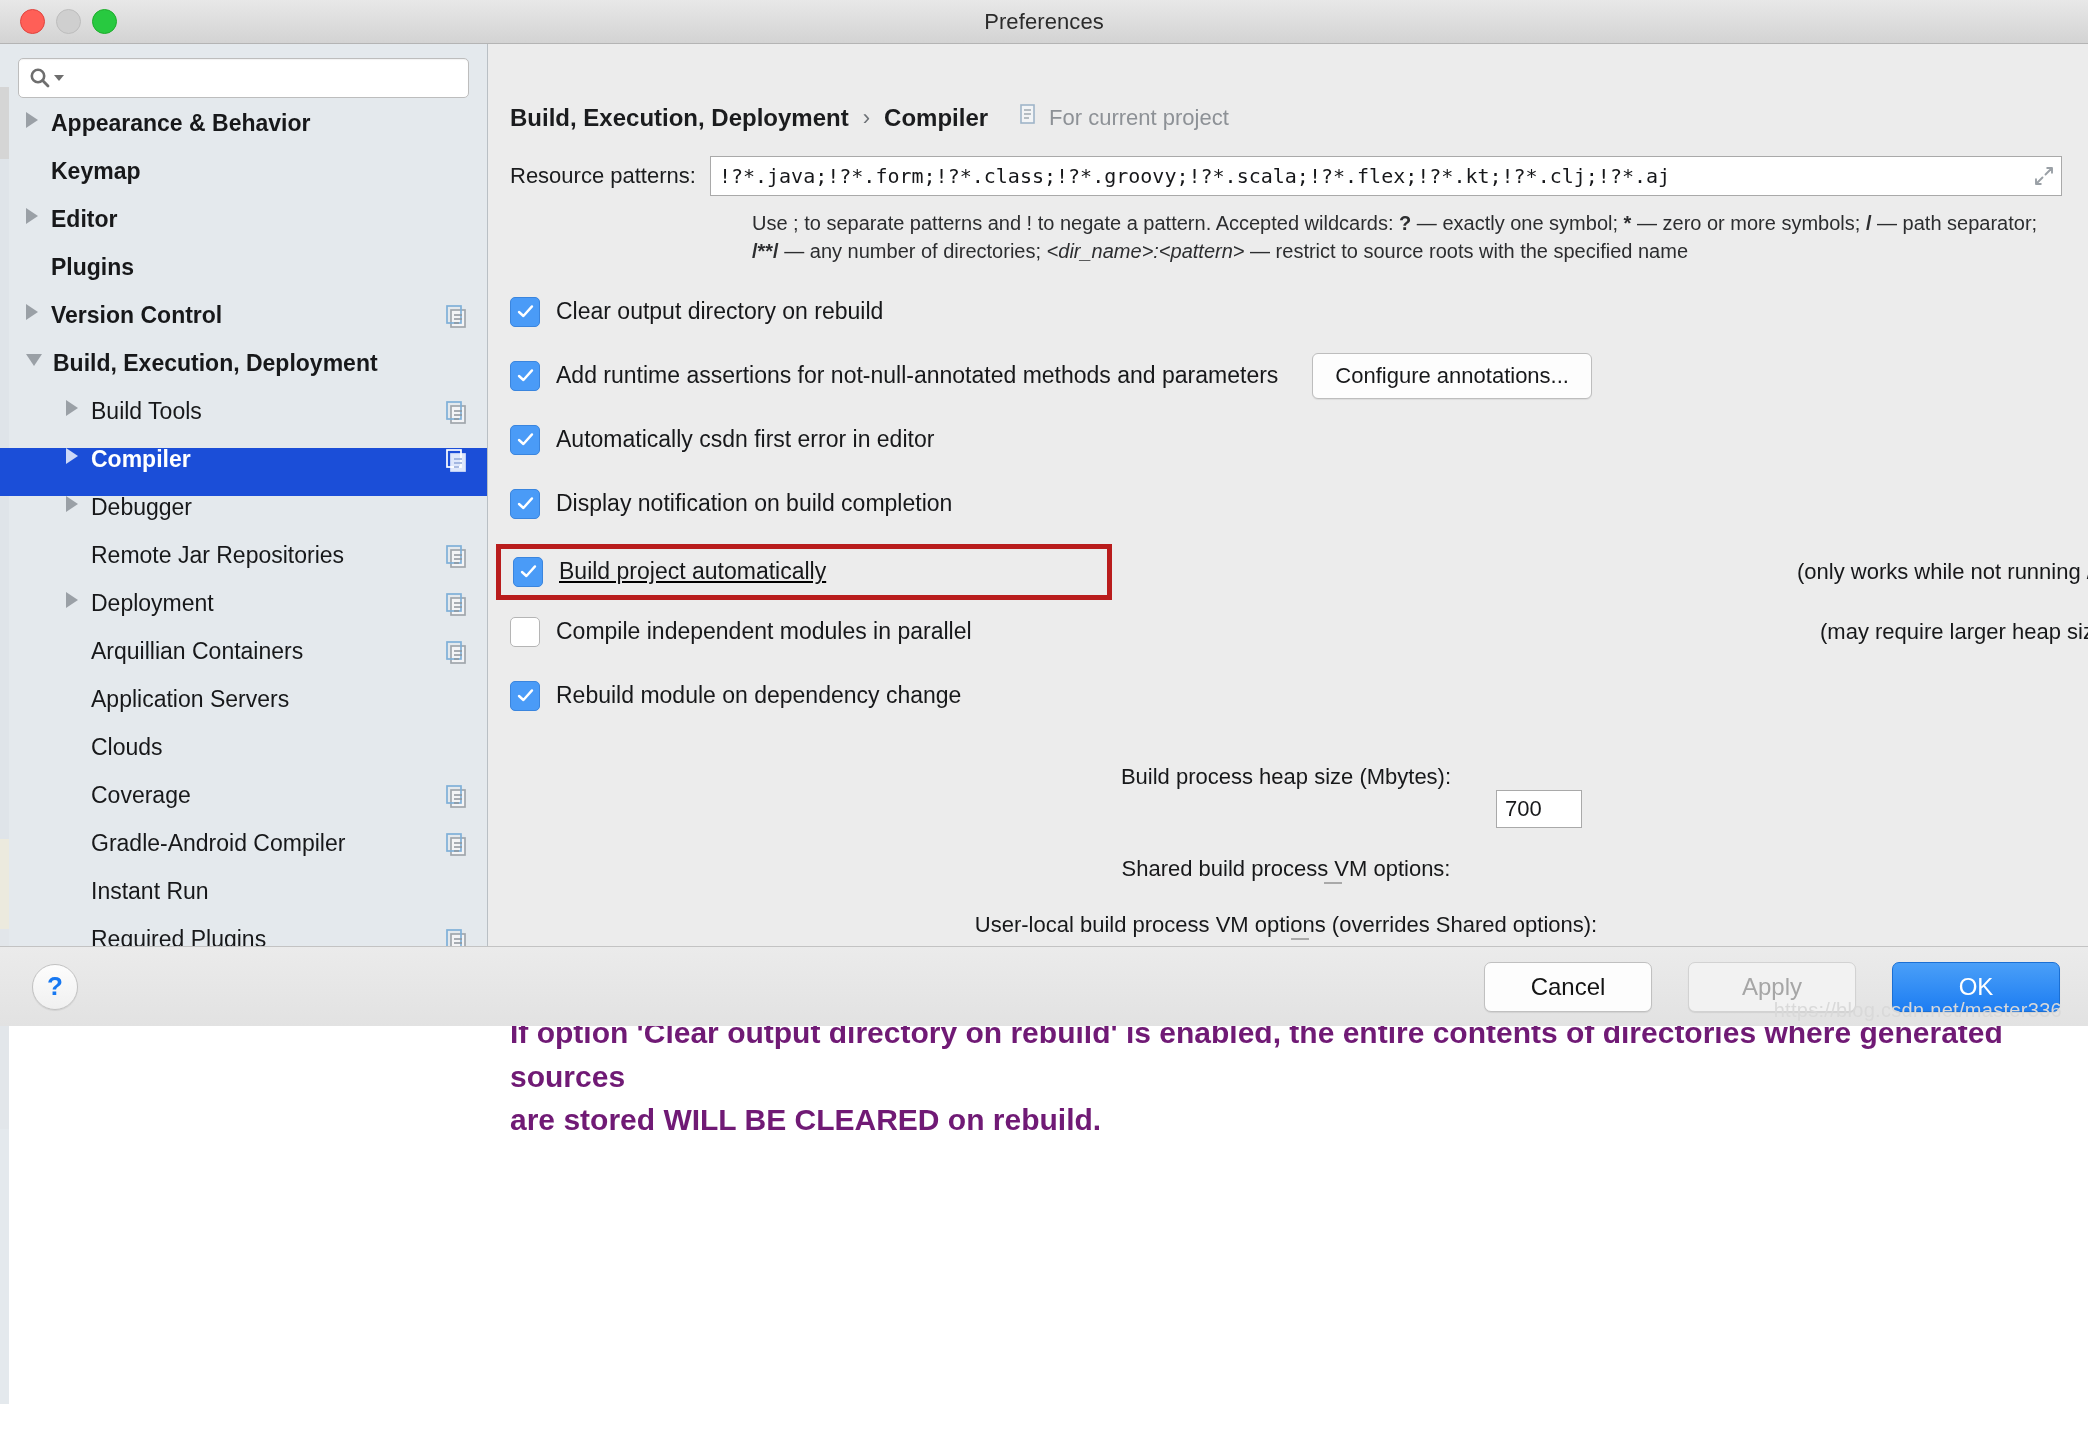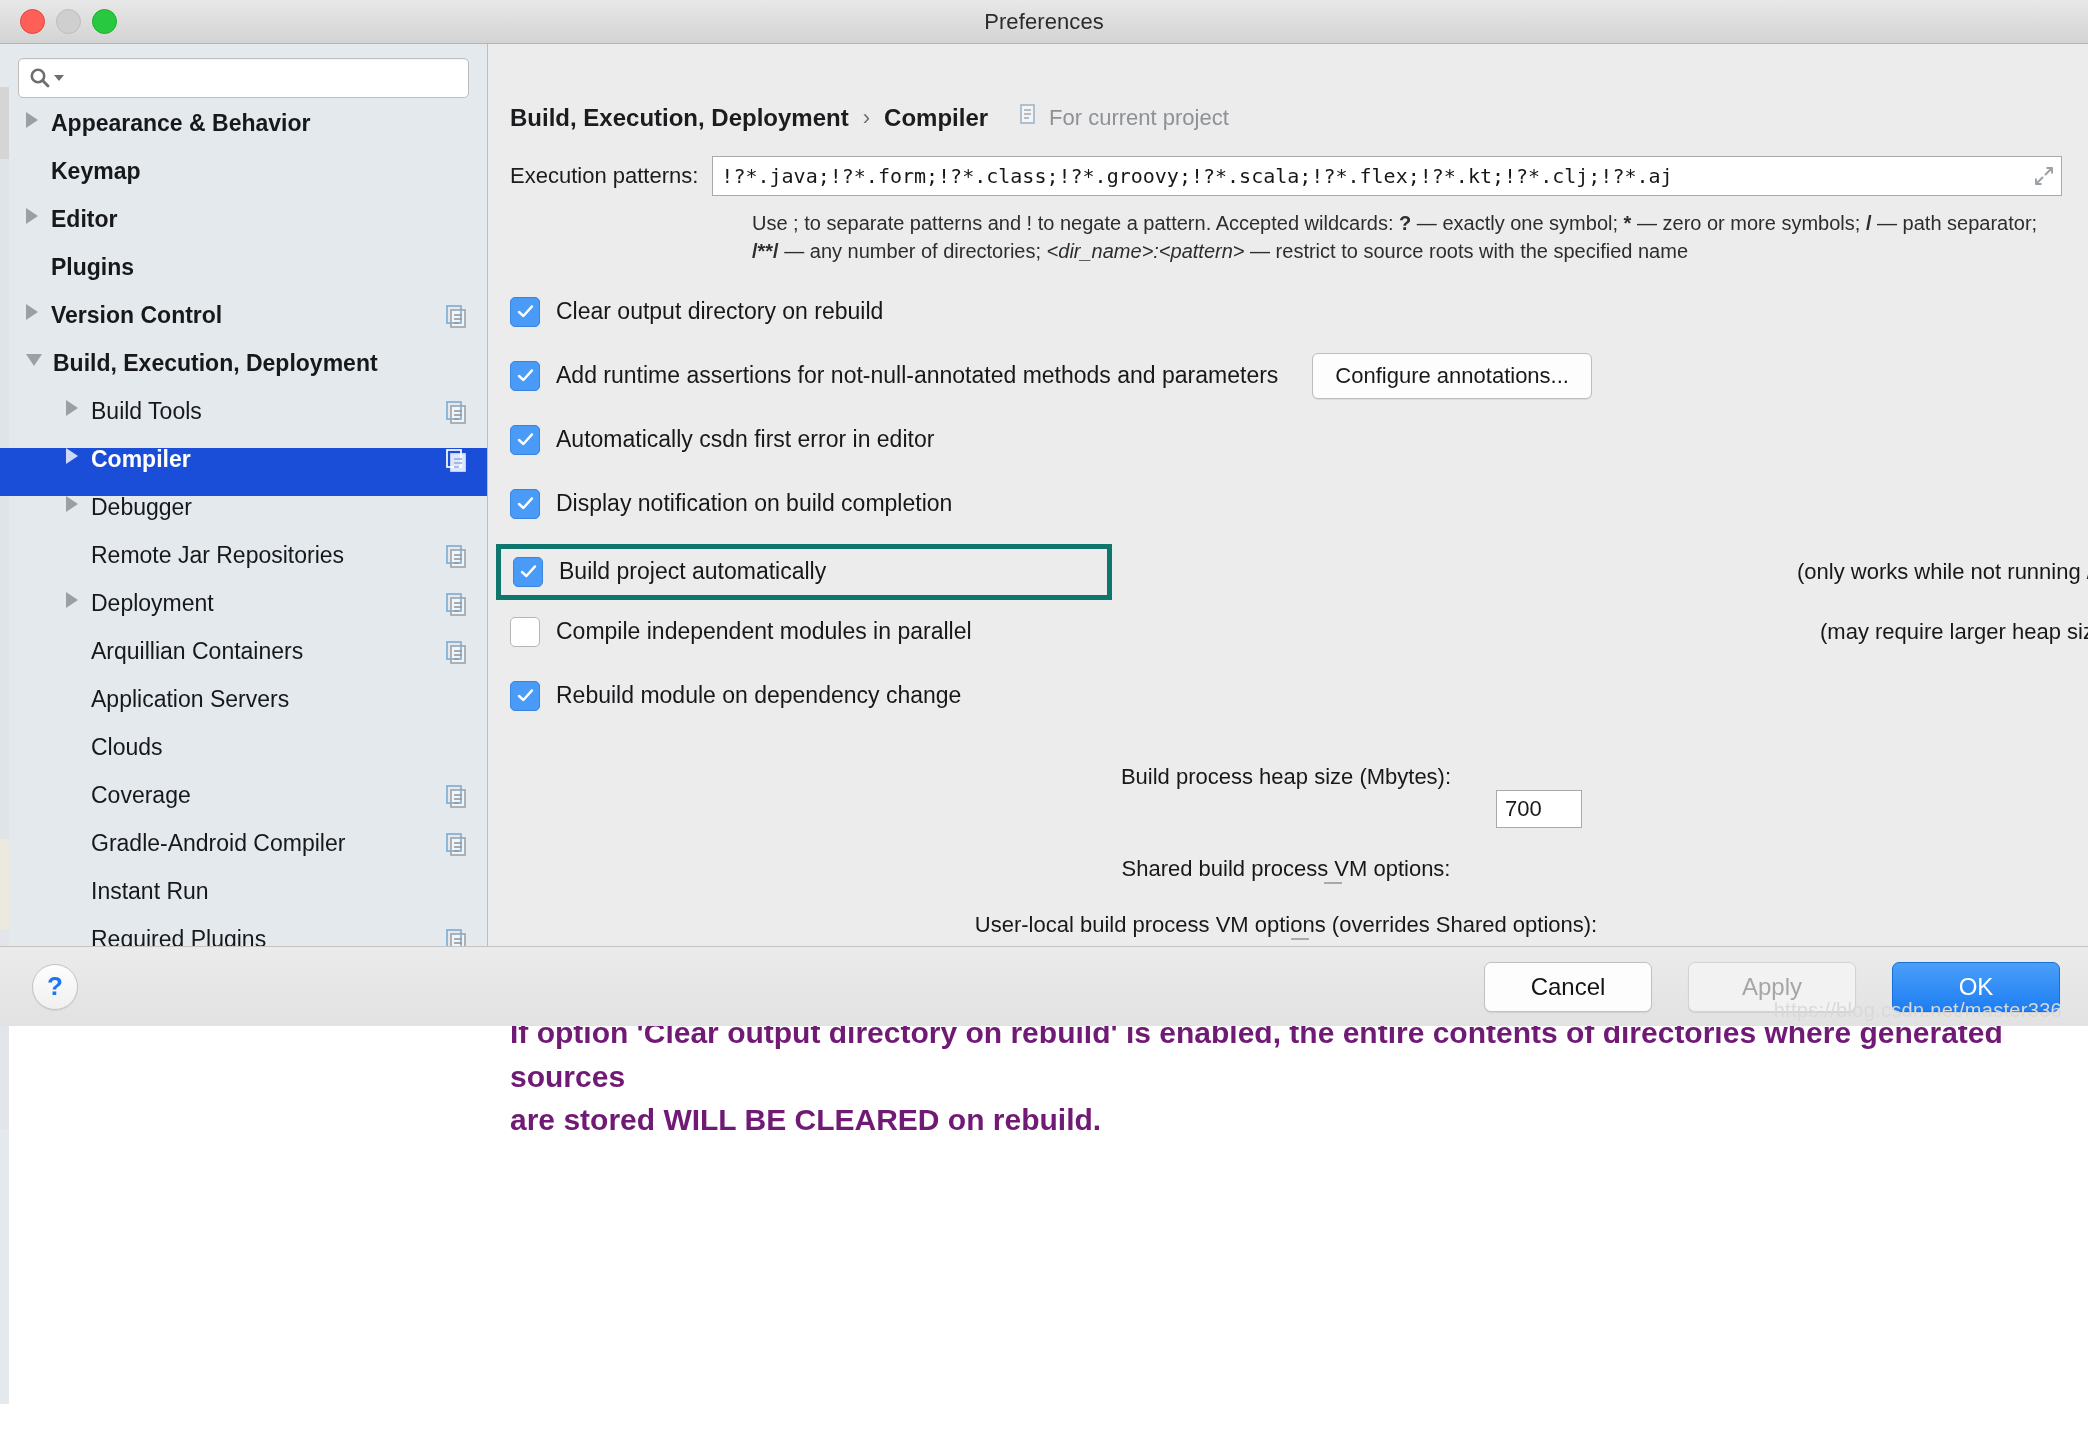--- a/index.html
+++ b/index.html
@@ -125,22 +125,22 @@
   }
   .hint b { font-weight: bold; }
   .hint i { font-style: italic; }
 
   .checks { margin: 22px 0 0 22px; }
   .chk-row {
     display: flex; align-items: center;
     min-height: 48px; margin-bottom: 16px; position: relative;
   }
   .chk-row.boxed {
-    border: 5px solid #0f766e; padding: 8px 10px 8px 12px;
-    width: 616px; box-sizing: border-box; margin-left: -14px; margin-bottom: 8px;
+    border: 5px solid #b91c1c; padding: 8px 10px 8px 12px;
+    width: 616px; box-sizing: border-box; margin-left: -14px; margin-bottom: 8px; text-decoration: underline;
   }
   .cb {
     width: 28px; height: 28px; border-radius: 5px; flex: 0 0 auto;
     display: flex; align-items: center; justify-content: center;
     margin-right: 16px;
   }
   .cb.on { background: #4a9bf7; border: 1px solid #3a85de; }
   .cb.off { background: #ffffff; border: 1px solid #b5b5b5; }
   .chk-label { font-size: 23px; color: #17181a; white-space: nowrap; }
   .btn-inline {
@@ -430,21 +430,21 @@
               <line x1="4" y1="6" x2="11" y2="6" stroke="#9aa4ad" stroke-width="1.4"></line>
               <line x1="4" y1="10" x2="11" y2="10" stroke="#9aa4ad" stroke-width="1.4"></line>
               <line x1="4" y1="14" x2="9" y2="14" stroke="#9aa4ad" stroke-width="1.4"></line>
             </svg>
           </span>
           <span>For current project</span>
         </span>
       </div>
 
       <div class="row-patterns">
-        <span class="lbl">Execution patterns:</span>
+        <span class="lbl">Resource patterns:</span>
         <div class="patterns-field">
           <span class="patterns-value">!?*.java;!?*.form;!?*.class;!?*.groovy;!?*.scala;!?*.flex;!?*.kt;!?*.clj;!?*.aj</span>
           <span class="expand-icon">
             <svg width="22" height="22" viewBox="0 0 22 22">
               <path d="M12.5 9.5 L19 3 M19 3 L14.2 3 M19 3 L19 7.8" fill="none" stroke="#9aa0a6" stroke-width="1.9" stroke-linecap="round"></path>
               <path d="M9.5 12.5 L3 19 M3 19 L7.8 19 M3 19 L3 14.2" fill="none" stroke="#9aa0a6" stroke-width="1.9" stroke-linecap="round"></path>
             </svg>
           </span>
         </div>
       </div>

